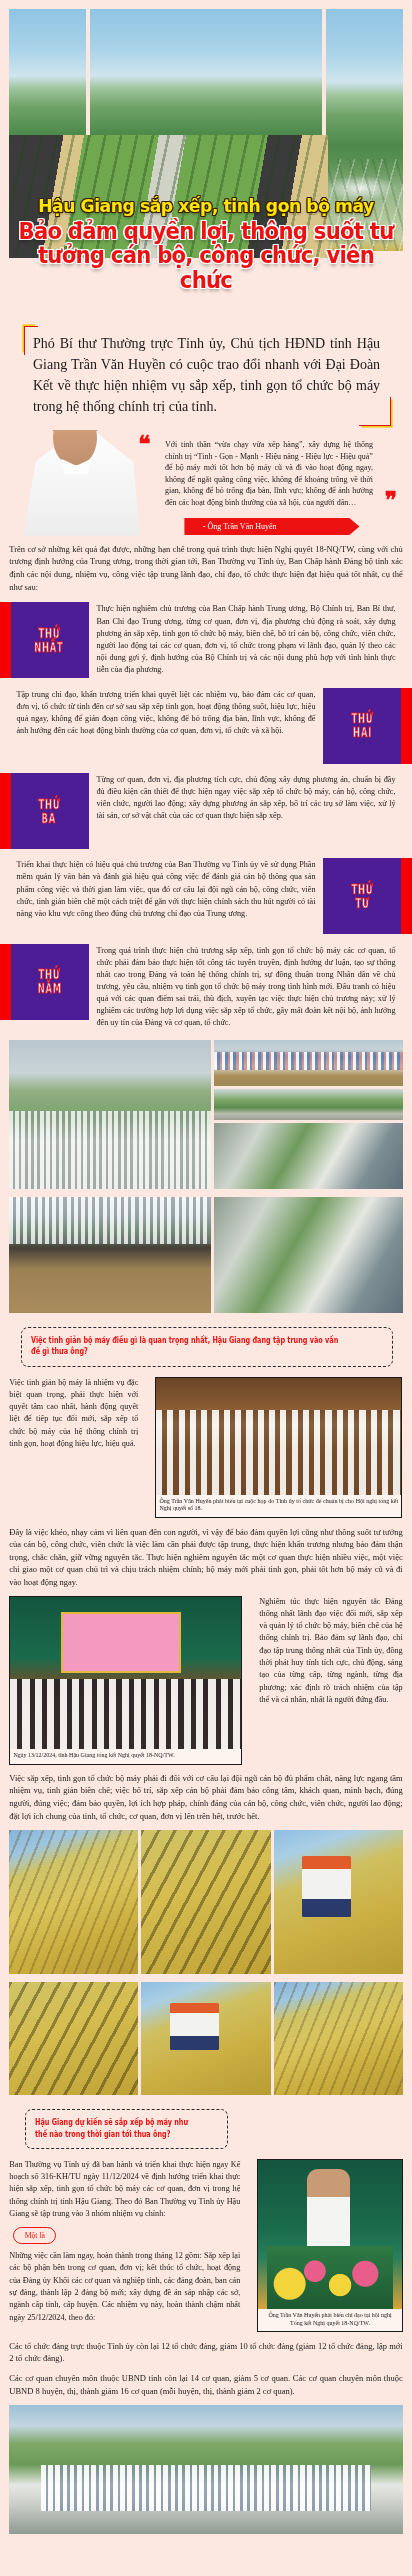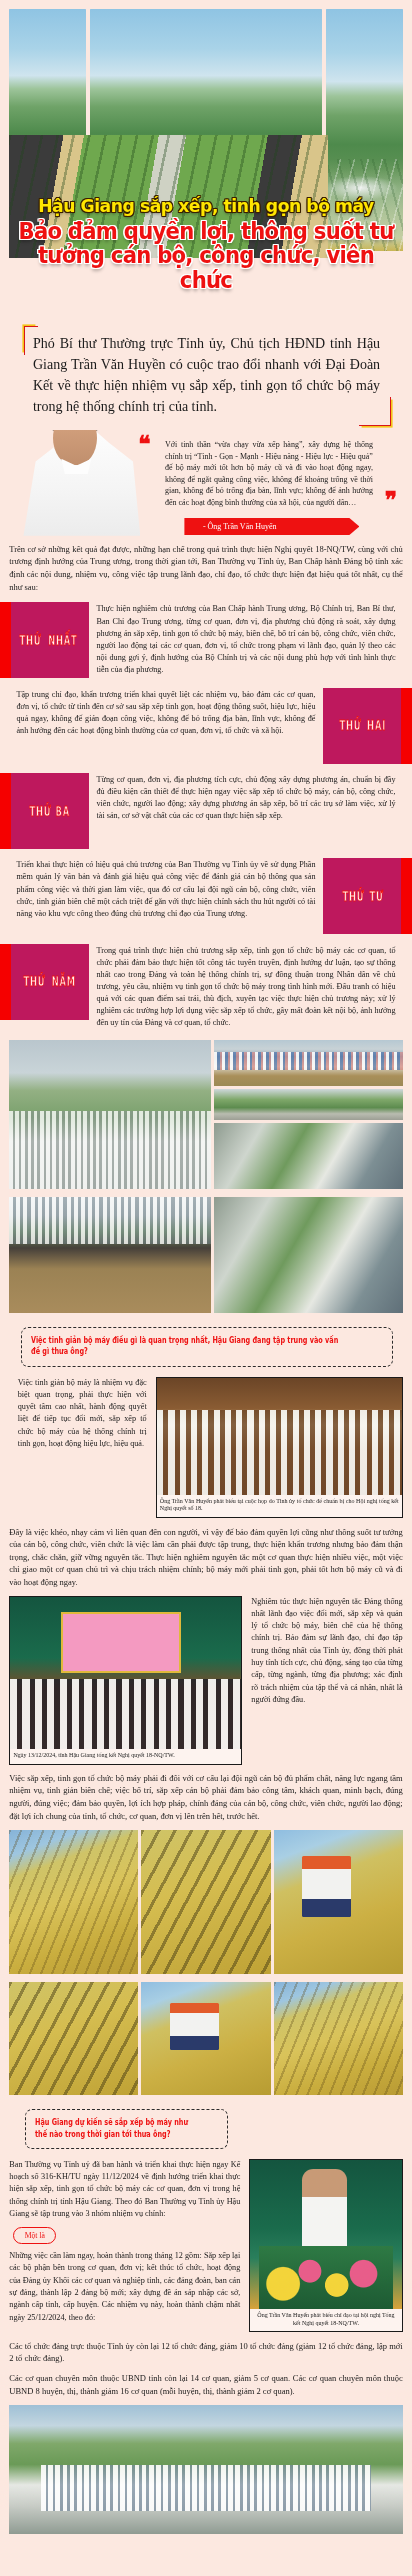--- a/index.html
+++ b/index.html
@@ -144,22 +144,22 @@
   }
 
   
   .para { font-size:8.5px; line-height:1.48; text-align:justify; margin:7.2px 0; }
 
   
   .numblock { position:relative; display:flex; margin:9.3px 0; align-items:flex-start; }
   .numblock.left  { padding-left:0; }
   .numblock.right { flex-direction:row-reverse; }
   .badge {
-    width:80px; min-height:76px; background:#be185d; position:relative; flex:0 0 80px;
-    display:flex; flex-direction:row; align-items:center; justify-content:center; gap:1px;
+    width:80px; min-height:76px; background:#4c1d95; position:relative; flex:0 0 80px;
+    display:flex; flex-direction:column; align-items:center; justify-content:center; gap:1px;
   }
   .numblock.left .badge::before{
     content:""; position:absolute; left:-9.3px; top:0; bottom:0; width:11.3px; background:#f50000;
   }
   .numblock.right .badge::before{
     content:""; position:absolute; right:-9.3px; top:0; bottom:0; width:11.3px; background:#f50000;
   }
   .badge span{
     font-family:"DejaVu Sans Condensed","DejaVu Sans", sans-serif;
     font-weight:bold; font-size:11.3px; letter-spacing:1px; color:#fffafa;
@@ -257,21 +257,21 @@
       linear-gradient(to bottom, #2e7a44, #1d5a33);
   }
   .speakimg .person{
     position:absolute; left:34%; top:6%; width:30%; height:56%;
     background:linear-gradient(to bottom,#c89a76 0 34%, #f4f4f2 34% 100%);
     border-radius:11.3px 11.3px 2.1px 2.1px;
   }
   .fcap { font-size:6px; line-height:1.3; padding:3.1px 3.1px 4.1px; text-align:justify; }
   .fcap.center { text-align:center; }
 
-  .twocol { display:flex; gap:9px; align-items:flex-start; margin:3.1px 0 2.1px;justify-content:flex-end; }
+  .twocol { display:flex; gap:17px; align-items:flex-start; margin:3.1px 0 2.1px; }
   .twocol .col-txt { font-size:8.2px; line-height:1.5; text-align:justify; }
   .twocol .col-fig { flex:0 0 auto; }
 
   
   .pill {
     display:inline-block; border:1px solid #ee1111; border-radius:11.3px;
     color:#ee1111; font-size:7.7px; padding:1.5px 10.3px; margin:7.2px 0 4.1px 4.1px;
     font-family:"Liberation Serif", serif;
   }
 

